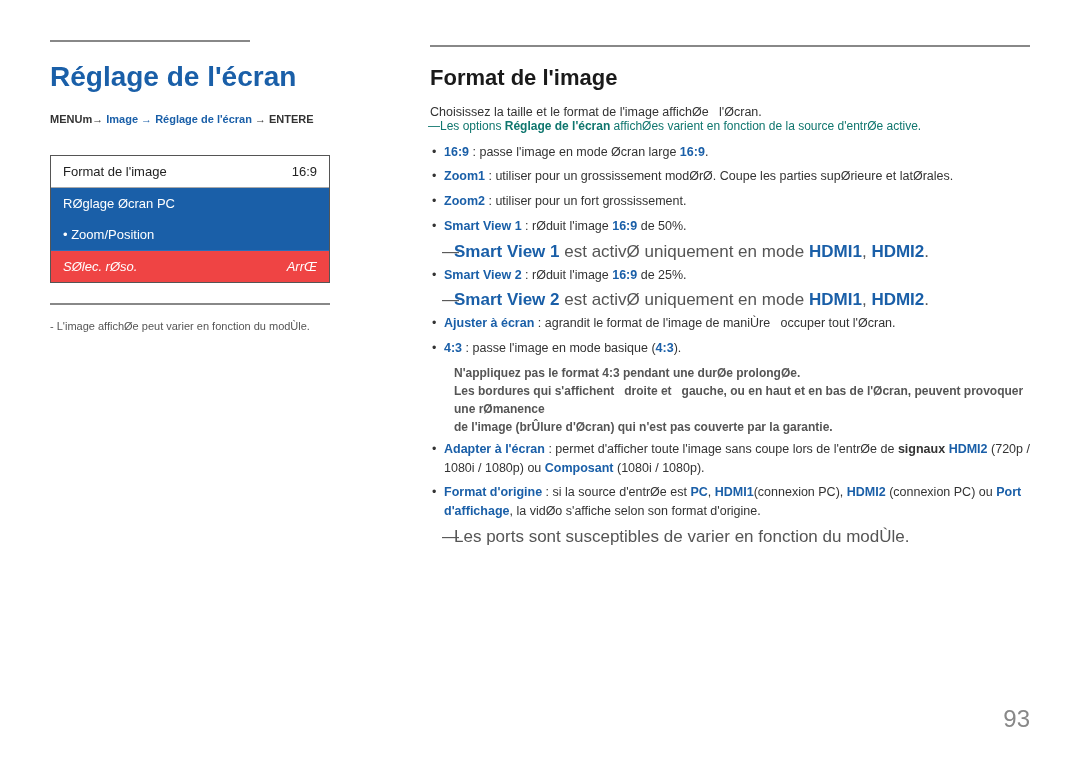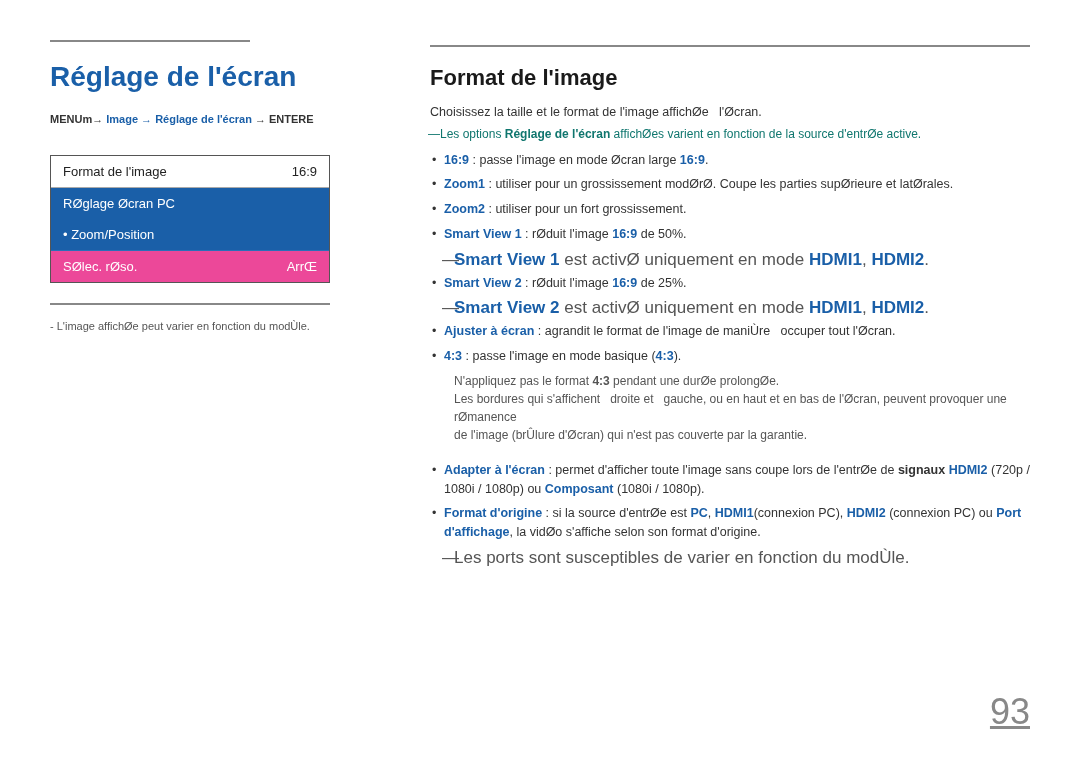--- a/index.html
+++ b/index.html
@@ -69,23 +69,24 @@
       background: #1a5fa8;
       color: #ffffff;
     }
 
     .menu-item.dark-blue-bg {
       background: #1a5fa8;
       color: #ffffff;
     }
 
     .menu-item.last-item {
-      background: #ec4899;
+      background: #ef4444;
       color: #ffffff;
       border-top: 1px solid #2a6fb8;
+      font-style: italic;
     }
 
     .divider-line {
       width: 280px;
       height: 1.5px;
       background: #888;
       margin-bottom: 15px;
     }
 
     .footnote {
@@ -110,21 +111,20 @@
     .right-column h2 {
       font-size: 22px;
       font-weight: bold;
       color: #1a1a1a;
       margin-bottom: 14px;
     }
 
     .intro-text {
       font-size: 12.5px;
       color: #333;
-      margin-bottom: 8px;
     }
 
     .note-line {
       font-size: 12px;
       color: #0f766e;
       margin-bottom: 10px;
       padding-left: 10px;
       position: relative;
     }
 
@@ -177,37 +177,37 @@
     }
 
     .sub-note .blue-text {
       color: #1a5fa8;
       font-weight: bold;
     }
 
     .warning-block {
       padding-left: 24px;
       margin-top: 4px;
-      margin-bottom: 17px;
+      margin-bottom: 4px;
+      font-weight: bold;
     }
 
     .warning-block p {
       font-size: 12px;
       color: #555;
       line-height: 1.5;
     }
 
     .page-number {
       position: absolute;
       bottom: 30px;
       right: 50px;
-      font-size: 36px;
+      font-size: 24px;
       color: #888;
       font-weight: normal;
-      text-decoration: underline;
     }
 
     .left-divider-top {
       width: 200px;
       height: 1.5px;
       background: #888;
       margin-bottom: 18px;
     }
   </style>
 </head>

